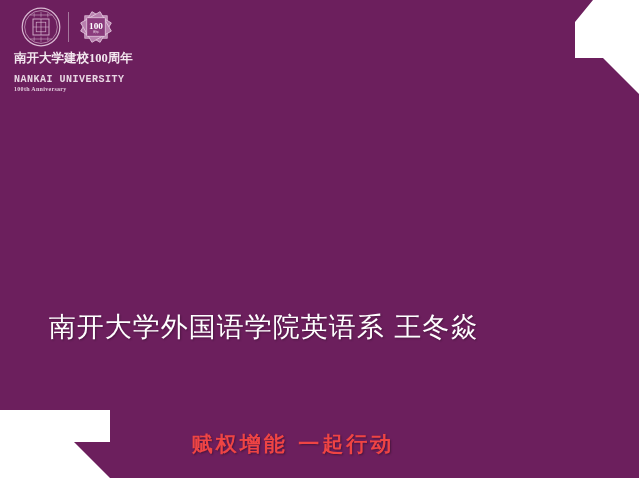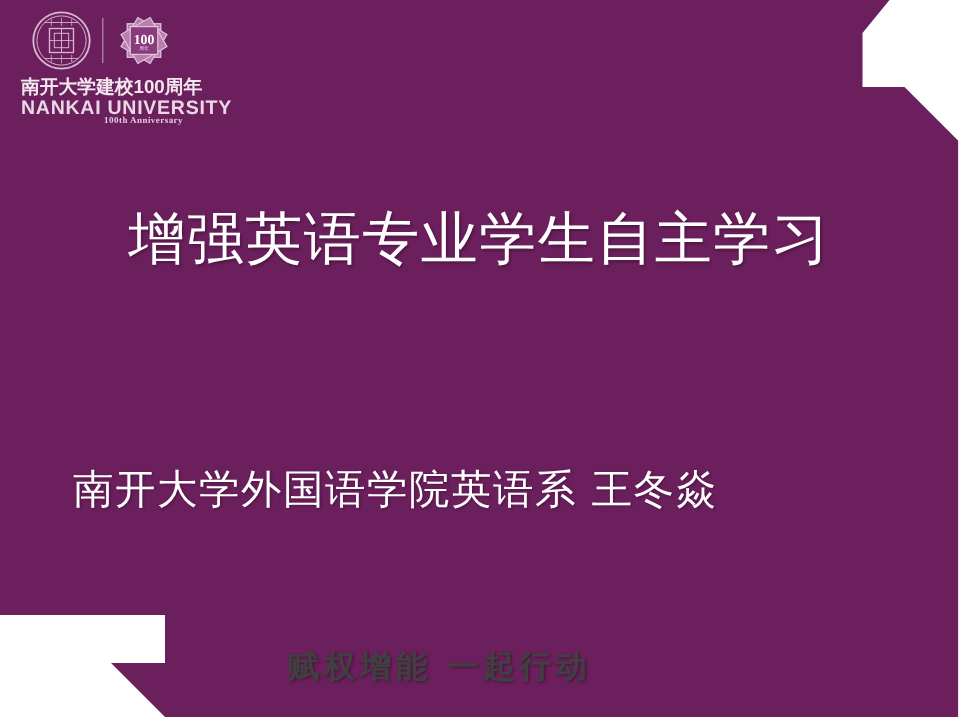--- a/index.html
+++ b/index.html
@@ -15,54 +15,54 @@
     background:#ffffff;
   }
   
   #bg-svg { position:absolute; left:0; top:0; }
 
   
   #logo-block {
     position:absolute;
     left:14px; top:4px;
     width:108px;
-    text-align:right;
+    text-align:left;
   }
   #logo-row {
     display:flex;
     align-items:center;
     justify-content:center;
     height:46px;
   }
   .logo-seal { width:40px; height:40px; }
   .logo-divider {
     width:1px; height:30px;
     background:rgba(255,255,255,0.40);
     margin:0 7px;
   }
   .logo-emblem { width:40px; height:40px; }
 
   #logo-cn {
     color:#f2e6ee;
-    font-family:Liberation Sans, sans-serif;
+    font-family:Liberation Serif, serif;
     font-weight:bold;
     font-size:12.5px;
     letter-spacing:0px;
     line-height:13px;
     margin-top:2px;
     white-space:nowrap;
   }
   #logo-en {
     color:#e9d7e4;
-    font-family:Liberation Sans, sans-serif;
+    font-family:Liberation Mono, monospace;
     font-weight:bold;
-    font-size:13px;
+    font-size:10px;
     letter-spacing:0.5px;
     line-height:9px;
-    margin-top:2px;
+    margin-top:10px;
     white-space:nowrap;
   }
   #logo-en2 {
     color:#e2cadd;
     font-family:"Liberation Serif", serif;
     font-weight:bold;
     font-size:6px;
     letter-spacing:0.3px;
     line-height:8px;
     margin-top:1px;
@@ -94,21 +94,21 @@
     font-size:27px;
     line-height:40px;
     letter-spacing:1px;
     white-space:nowrap;
     text-shadow:1px 1px 2px rgba(0,0,0,0.30);
   }
   #slogan {
     position:absolute;
     left:0; top:429px; width:586px;
     text-align:center;
-    color:#404040;
+    color:#ef4444;
     font-family:"DejaVu Serif", serif;
     font-weight:bold;
     font-size:21px;
     line-height:30px;
     letter-spacing:3px;
     white-space:nowrap;
     text-shadow:1px 1px 2px rgba(0,0,0,0.35);
   }
 </style>
 </head>
@@ -168,20 +168,19 @@
         <text x="50" y="65" text-anchor="middle" font-family="Liberation Serif, serif" font-size="8" fill="#f0dcec">周年</text>
       </svg>
     </div>
 
     <div id="logo-cn">南开大学建校100周年</div>
     <div id="logo-en">NANKAI UNIVERSITY</div>
     <div id="logo-en2">100th Anniversary</div>
   </div>
 
   <div id="title-wrap">
-    <div class="title-line">增强英语专业学生自主学习</div>
   </div>
 
   <div id="subtitle">南开大学外国语学院英语系 王冬焱</div>
 
   <div id="slogan">赋权增能  一起行动</div>
 
 </div>
 
 </body></html>

